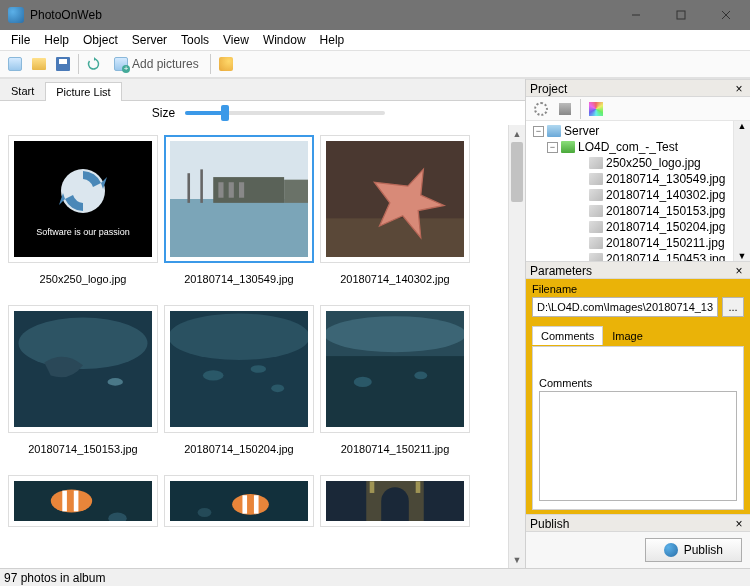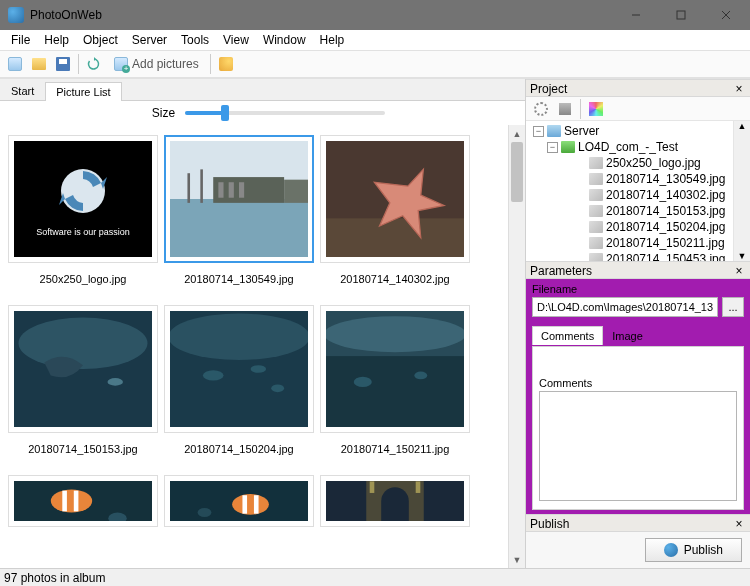--- a/index.html
+++ b/index.html
@@ -44,21 +44,21 @@
 .tree { flex: 0 0 140px; overflow: hidden; background: #fff; font-size: 11px; position: relative; }
 .tree-inner { padding: 2px 0; }
 .tree-row { display: flex; align-items: center; height: 16px; padding-left: 4px; white-space: nowrap; gap: 3px; }
 .tree-row .indent { display: inline-block; }
 .tree-toggle { width: 11px; height: 11px; border: 1px solid #999; display: inline-flex; align-items: center; justify-content: center; font-size: 9px; line-height: 1; color: #555; background: #fff; }
 .tree-icon { width: 14px; height: 12px; display: inline-block; }
 .tree-icon.server { background: linear-gradient(#b0d8f0,#6aa8d8); border-radius: 1px; }
 .tree-icon.green { background: linear-gradient(#8adf7a,#4aa83a); border-radius: 1px; }
 .tree-icon.img { background: linear-gradient(135deg,#ddd 0%,#bbb 100%); border-radius: 1px; }
 .tree-vscroll { position: absolute; right: 0; top: 0; bottom: 0; width: 17px; background: #f0f0f0; border-left: 1px solid #e5e5e5; }
-.params-body { flex: 1; display: flex; flex-direction: column; padding: 4px 6px; gap: 2px; background: #a21caf; }
+.params-body { flex: 1; display: flex; flex-direction: column; padding: 4px 6px; gap: 2px; background: #eab308; }
 .field-label { font-size: 11px; }
 .filename-row { display: flex; gap: 4px; }
 .filename-input { flex: 1; height: 20px; border: 1px solid #b5b5b5; padding: 0 4px; font-size: 11px; background: #fff; }
 .browse-btn { width: 22px; height: 20px; border: 1px solid #b5b5b5; background: #f0f0f0; display: flex; align-items: center; justify-content: center; font-size: 11px; }
 .sub-tabs { display: flex; height: 22px; align-items: flex-end; margin-top: 4px; }
 .sub-tab { padding: 3px 8px; font-size: 11px; border: 1px solid transparent; border-bottom: none; background: transparent; }
 .sub-tab.active { background: #fff; border-color: #d0d0d0; }
 .sub-tab-area { flex: 1; border: 1px solid #d0d0d0; background: #fff; padding: 8px 6px; display: flex; flex-direction: column; margin-top: -1px; }
 .comments-box { flex: 1; border: 1px solid #b5b5b5; margin-top: 2px; background: #fff; min-height: 80px; }
 .publish-body { height: 36px; display: flex; align-items: center; justify-content: flex-end; padding: 0 8px; background: #f7f7f7; }

